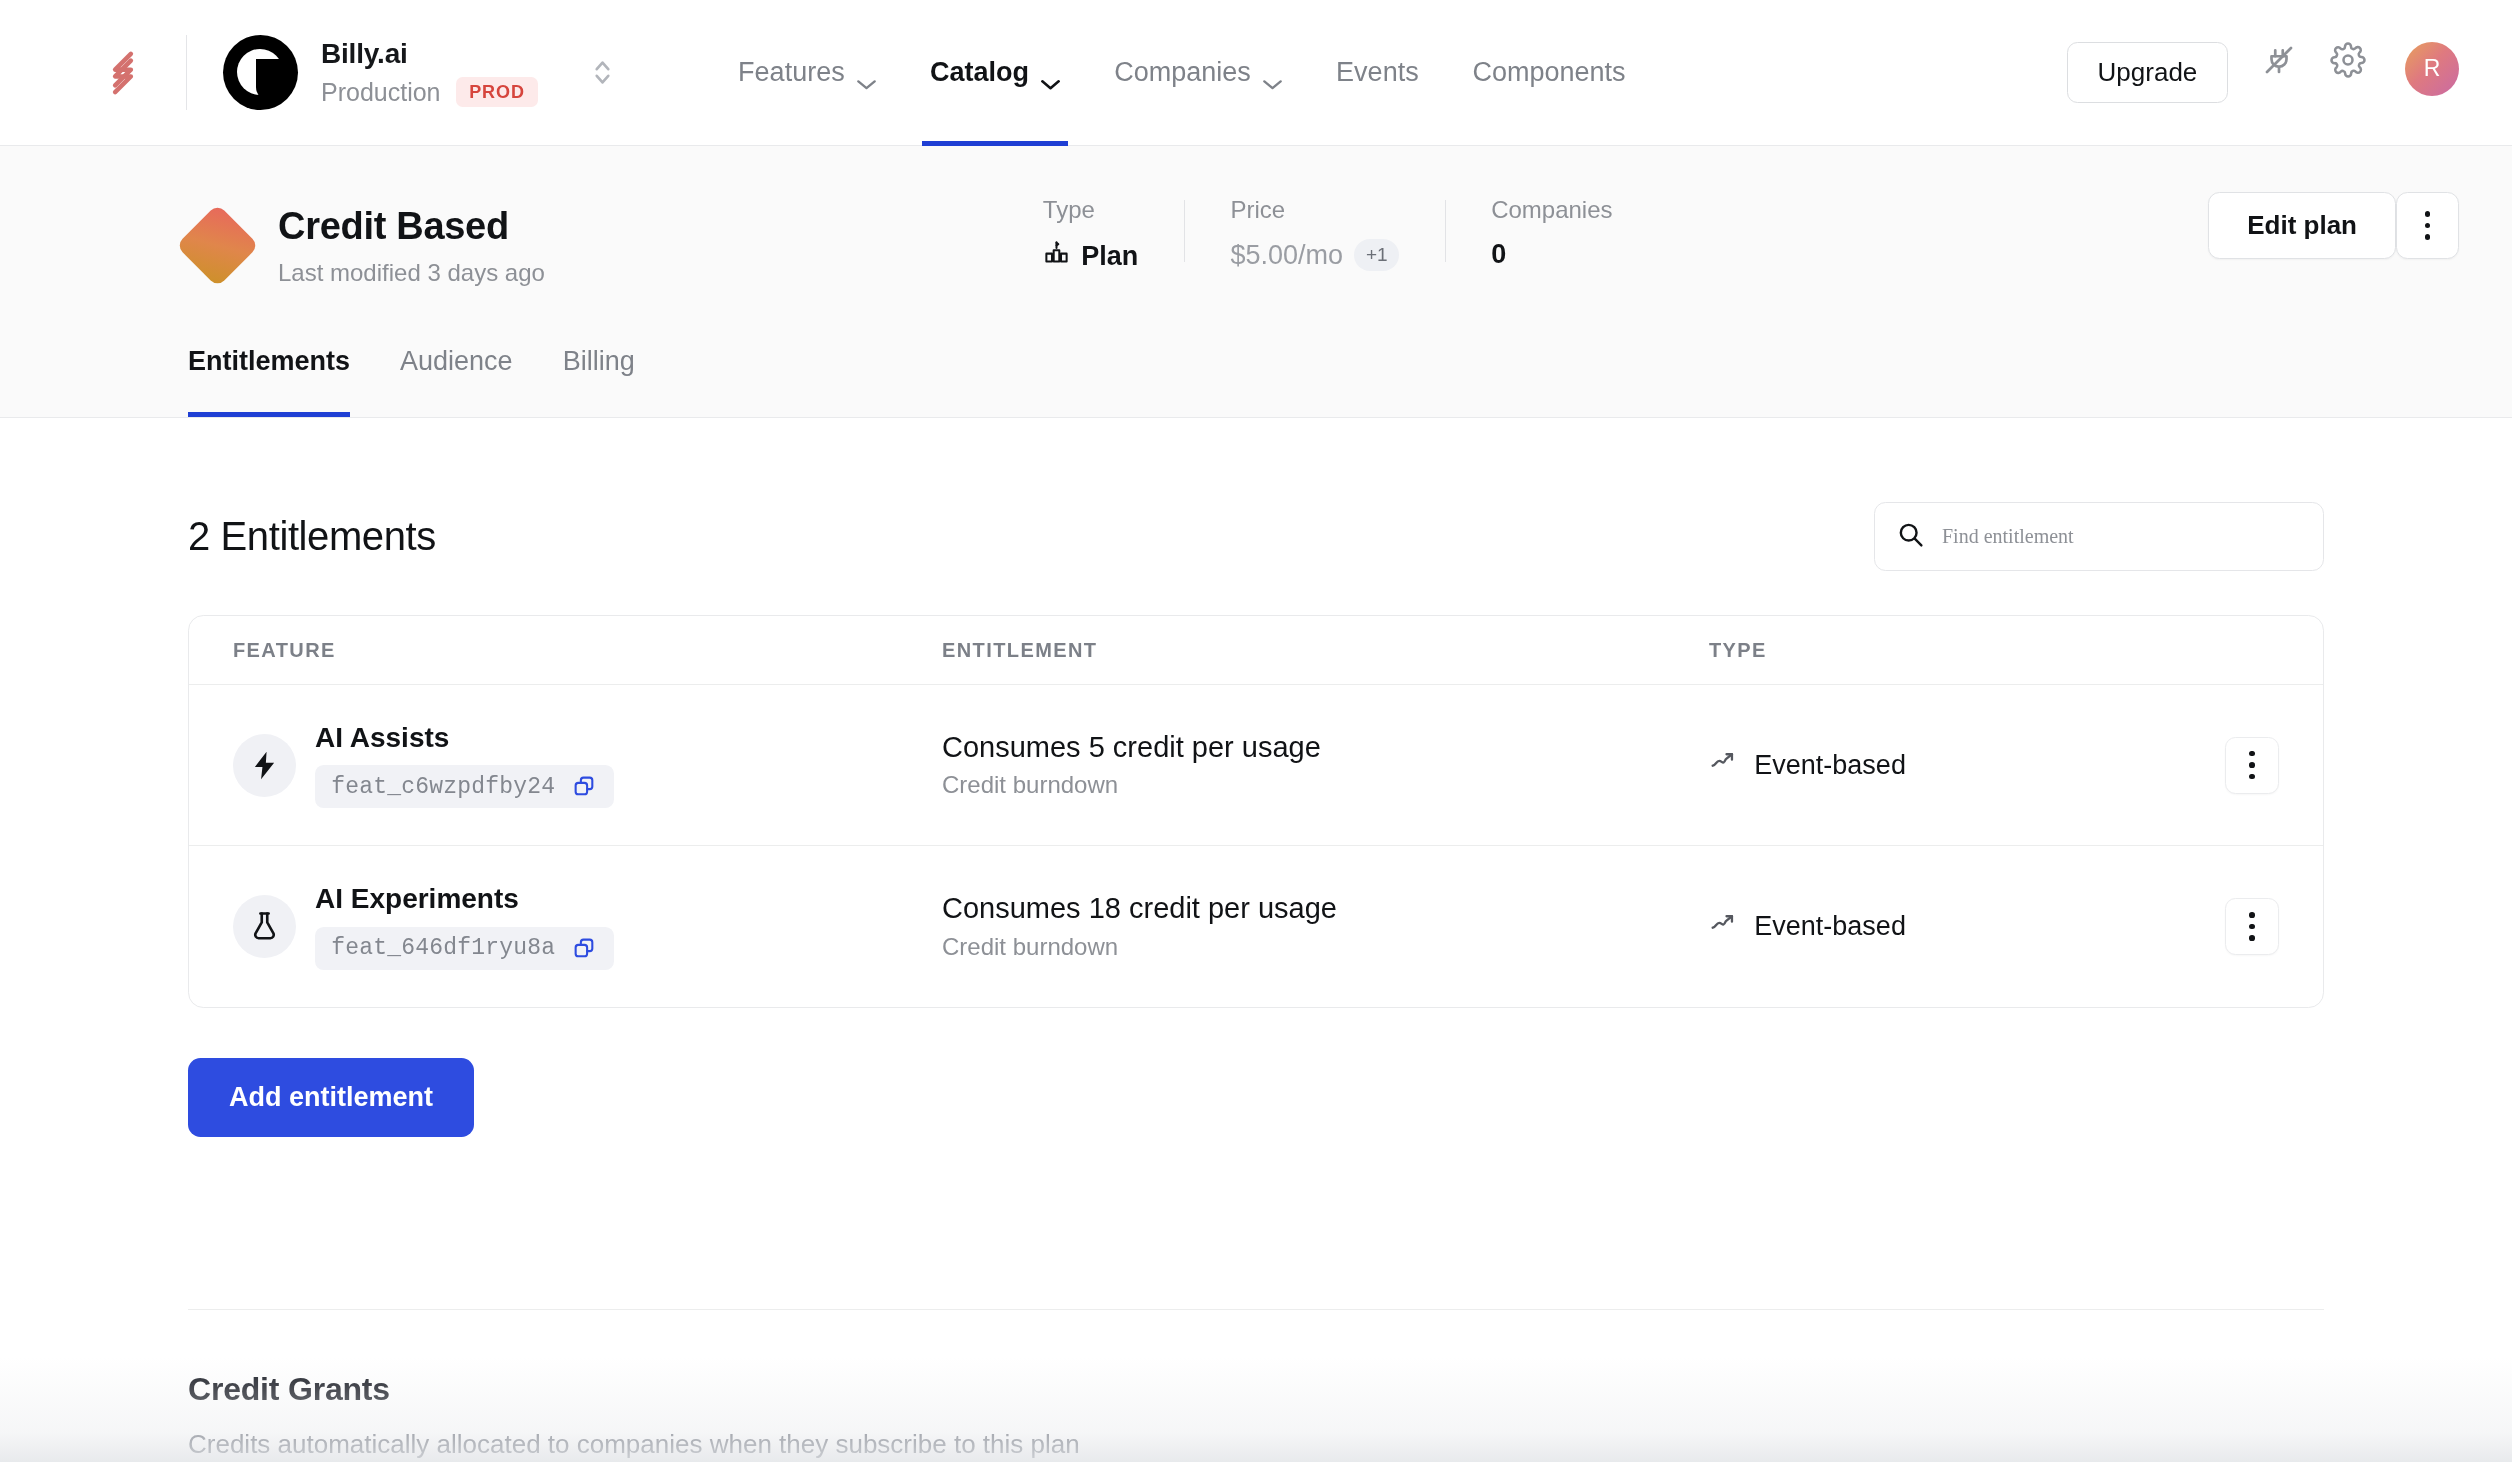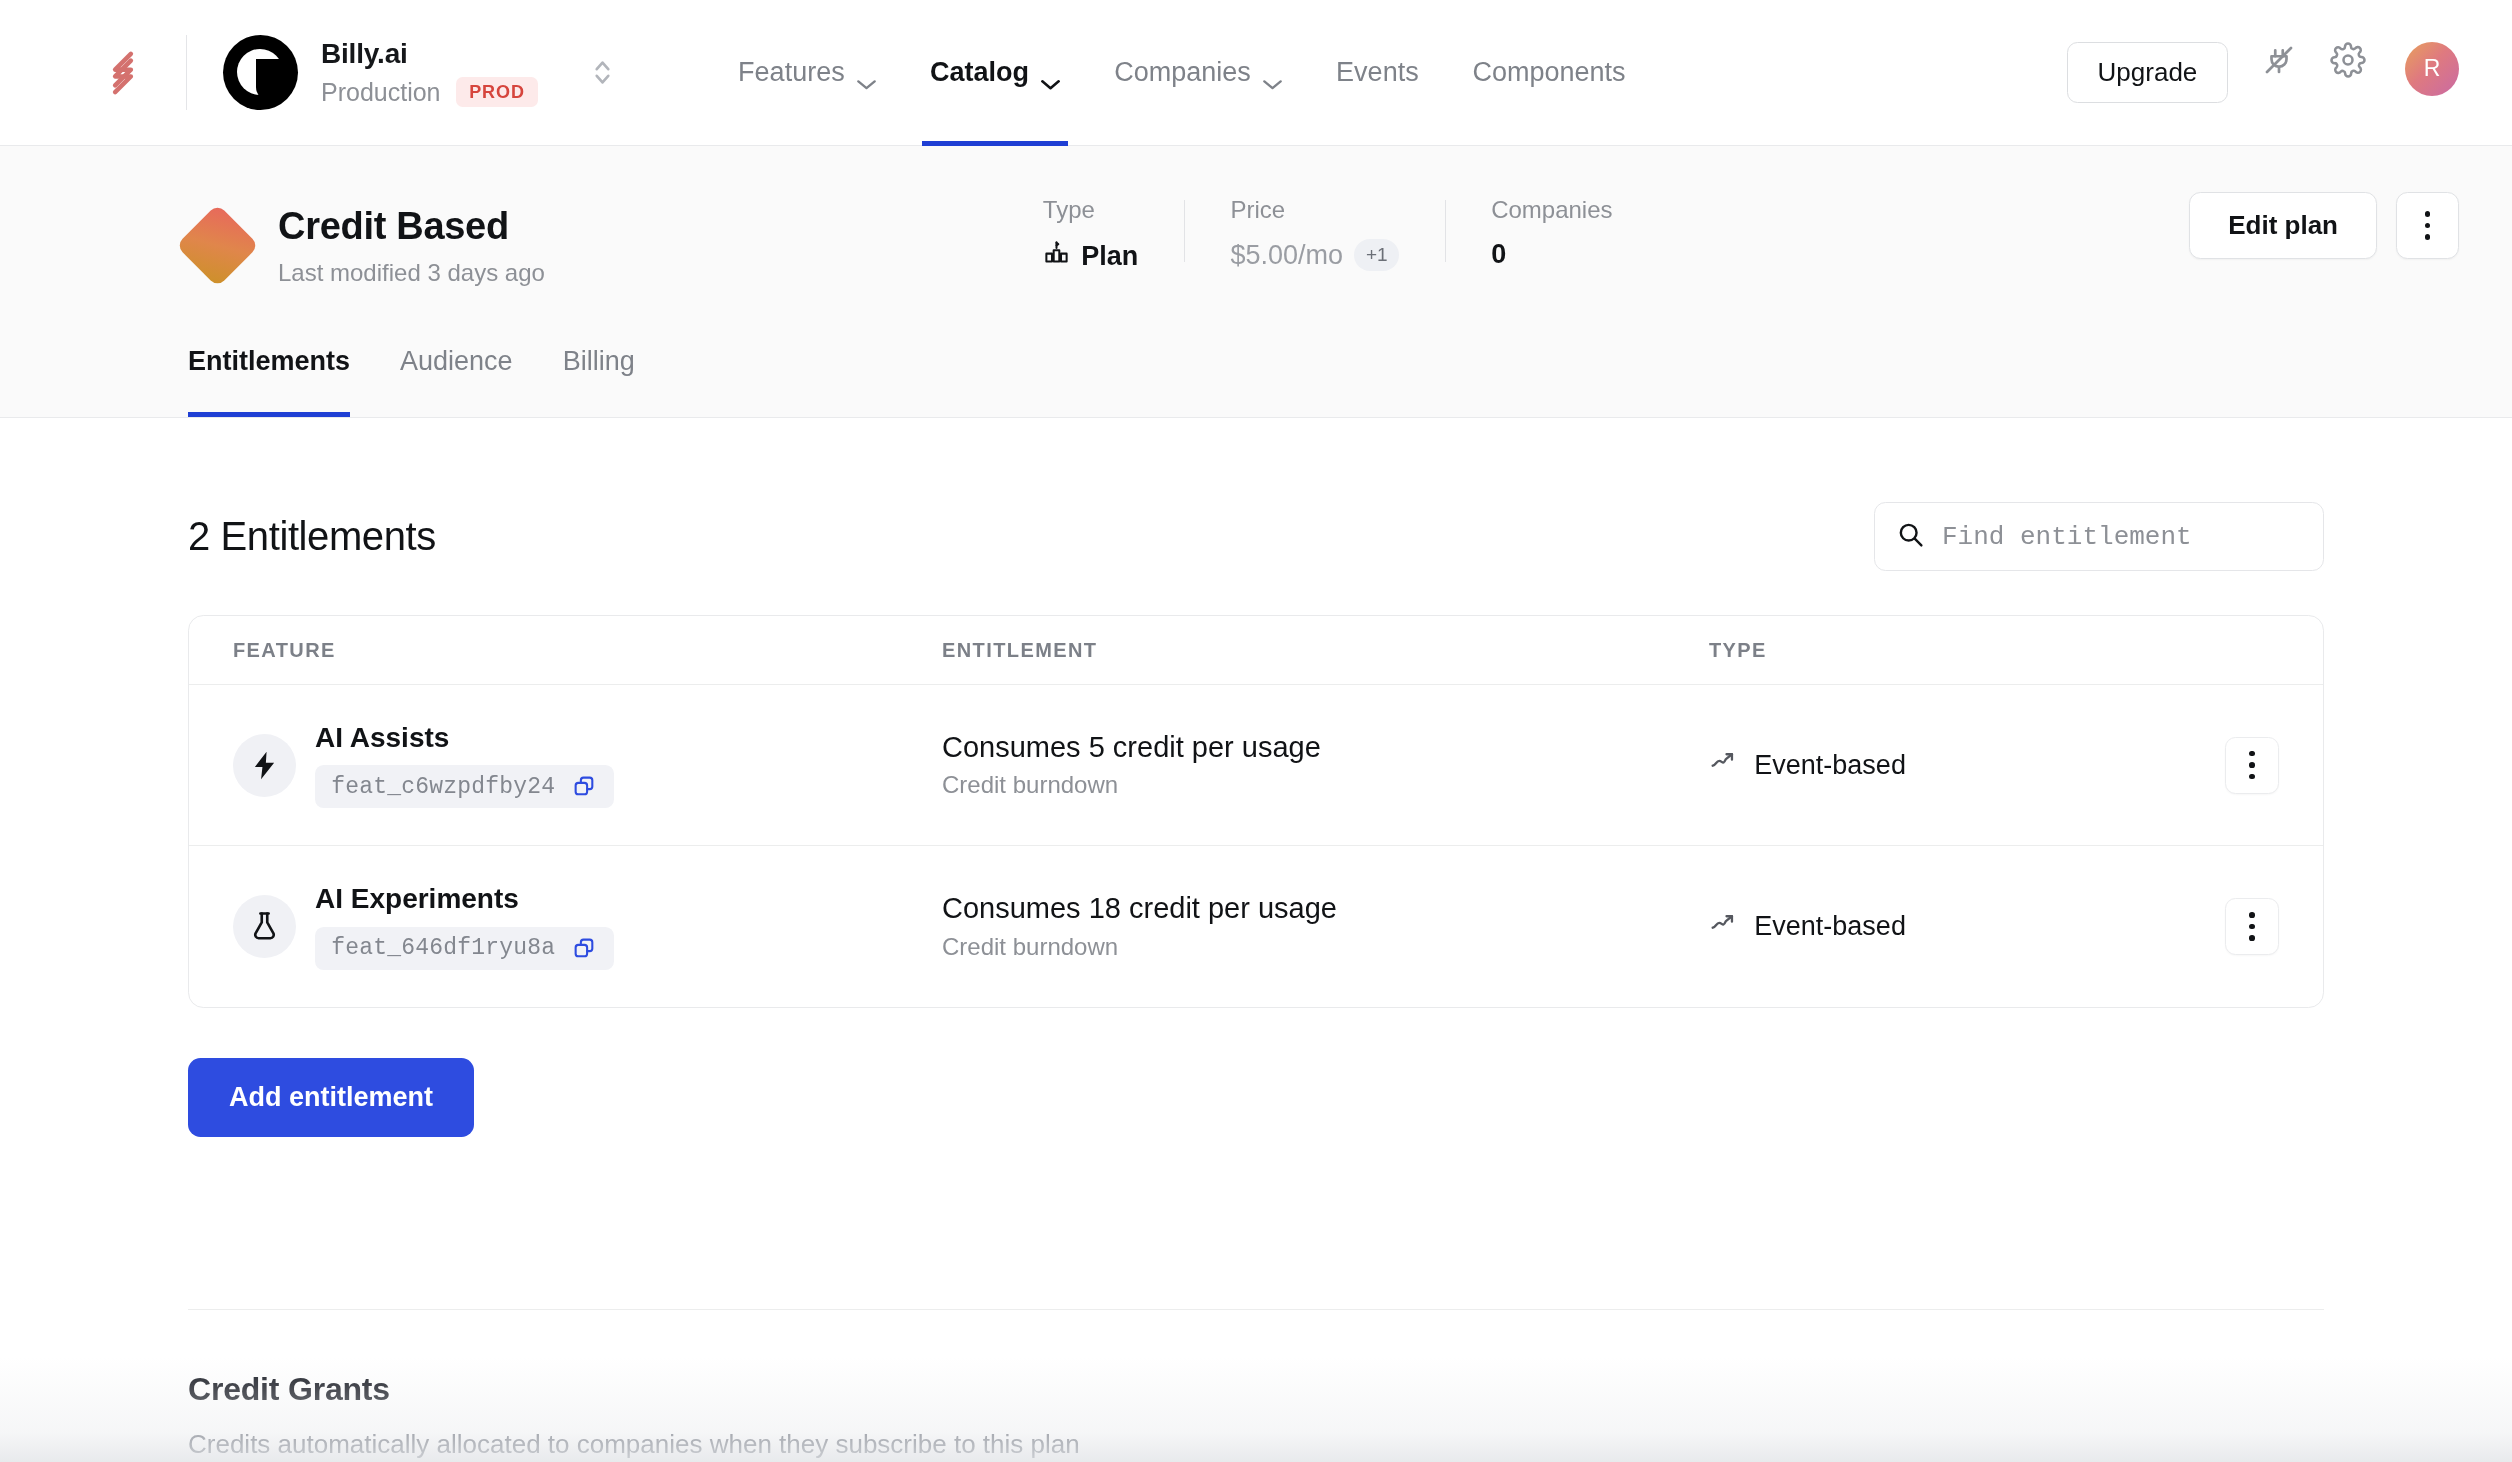--- a/index.html
+++ b/index.html
@@ -114,21 +114,21 @@
   .meta-label { font-size: 24px; color: #8d9096; }
   .meta-value {
     font-size: 27px; color: #111316; font-weight: 700;
     margin-top: 15.3px; display: flex; align-items: center; gap: 11.5px;
   }
   .meta-value.muted { color: #9a9da3; font-weight: 400; }
   .plus-badge {
     background: #eef0f4; color: #6b6f77; font-size: 19px;
     border-radius: 957px; padding: 4.8px 11.5px; font-weight: 400;
   }
-  .plan-actions { margin-left: auto; display: flex; gap: 19px; padding-top: 46px; }
+  .plan-actions { margin-left: auto; display: flex; padding-top: 46px; }
   .edit-btn {
     border: 1px solid #e0e2e5; background: #fff; border-radius: 11.5px;
     font-size: 26px; color: #111316; font-weight: 700;
     padding: 17px 38px; cursor: pointer; font-family: inherit;
     box-shadow: 0 1px 1.9px rgba(16,18,22,.04);
   }
   .kebab-btn {
     border: 1px solid #e0e2e5; background: #fff; border-radius: 11.5px;
     width: 63px; height: 67px; cursor: pointer;
     display: flex; align-items: center; justify-content: center; gap: 5.7px;
@@ -158,22 +158,22 @@
     display: flex; align-items: center; justify-content: space-between;
     padding-top: 84px;
   }
   .section-title { font-size: 40px; font-weight: 400; color: #111316; letter-spacing: -0.4px; }
   .search {
     width: 450px; height: 69px; border: 1px solid #e5e6e9; border-radius: 11.5px;
     background: #fff; display: flex; align-items: center; gap: 17px;
     padding: 0 21px;
   }
   .search input {
-    border: 0; outline: 0; font-size: 26px; color: #111316;
-    font-family: Liberation Mono, monospace; width: 100%; background: transparent;
+    border: 0; outline: 0; font-size: 20px; color: #111316;
+    font-family: Liberation Serif, serif; width: 100%; background: transparent;
   }
   .search input::placeholder { color: #8d9096; }
 
   
   .card {
     margin-top: 44px;
     border: 1px solid #e9eaec; border-radius: 15.3px;
     background: #fff; overflow: hidden;
   }
   .thead {

